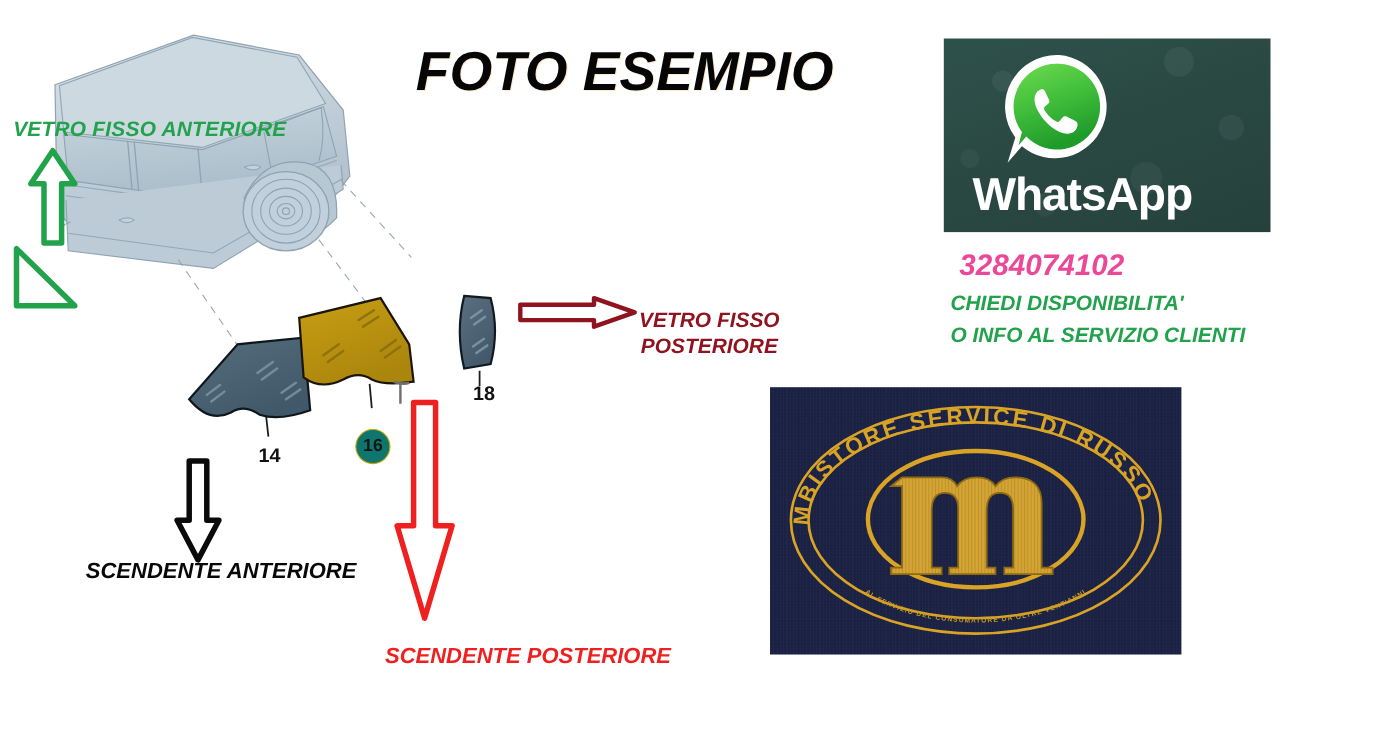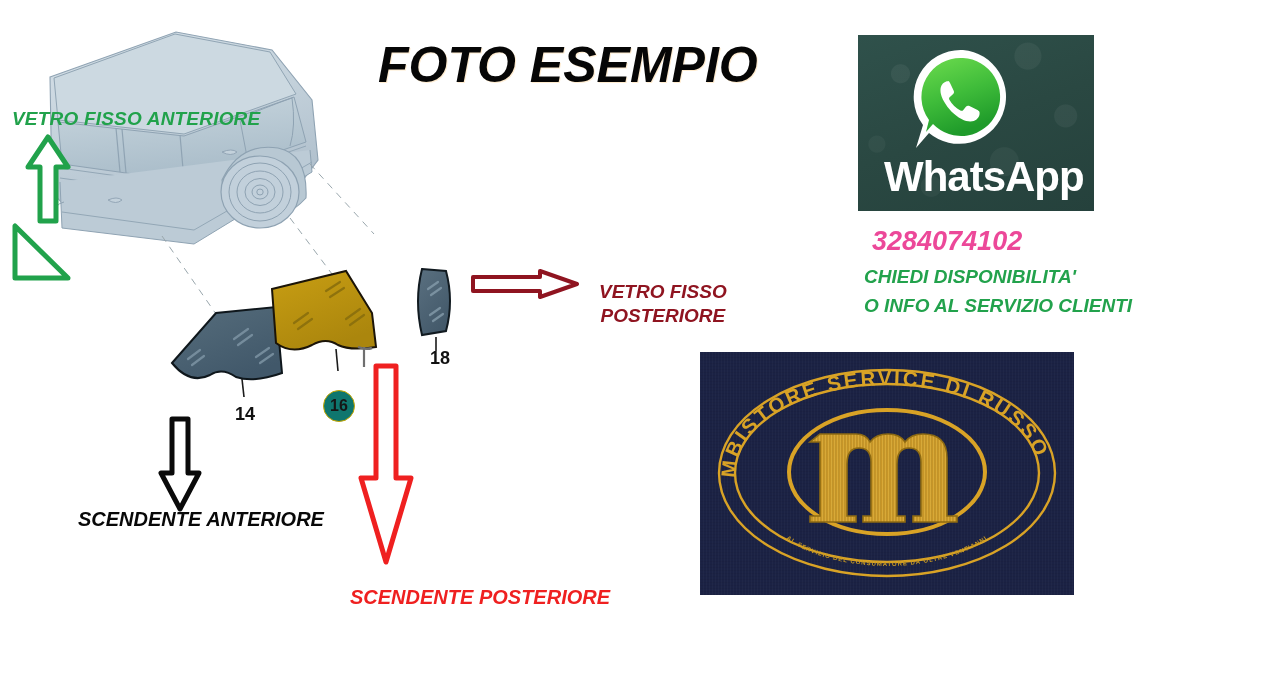--- a/index.html
+++ b/index.html
@@ -41,28 +41,28 @@
   #arrow-red{position:absolute;left:357px;top:362px;width:58px;height:205px;}
   #lbl-sp{
     position:absolute;left:350px;top:586px;
     font-size:20px;font-weight:bold;font-style:italic;
     color:#ef2020;white-space:nowrap;
   }
 
   
   #arrow-darkred{position:absolute;left:470px;top:268px;width:110px;height:32px;}
   #lbl-vfp{
-    position:absolute;left:599px;top:280px;
+    position:absolute;left:581px;top:280px;
     font-size:19px;font-weight:bold;font-style:italic;
     color:#8f1420;line-height:1.28;white-space:nowrap;
   }
 
   
   #wa-img{
-    position:absolute;left:858px;top:35px;width:236px;height:176px;
+    position:absolute;left:858px;top:35px;width:297px;height:176px;
     background:
       radial-gradient(circle at 18% 22%, rgba(255,255,255,.055) 0 9px, transparent 10px),
       radial-gradient(circle at 72% 12%, rgba(255,255,255,.05) 0 13px, transparent 14px),
       radial-gradient(circle at 88% 46%, rgba(255,255,255,.05) 0 11px, transparent 12px),
       radial-gradient(circle at 62% 72%, rgba(255,255,255,.045) 0 14px, transparent 15px),
       radial-gradient(circle at 31% 86%, rgba(255,255,255,.04) 0 10px, transparent 11px),
       radial-gradient(circle at 8% 62%, rgba(255,255,255,.04) 0 8px, transparent 9px),
       linear-gradient(160deg,#2f514b 0%,#2a4842 50%,#25413c 100%);
     overflow:hidden;
     text-decoration:underline;

